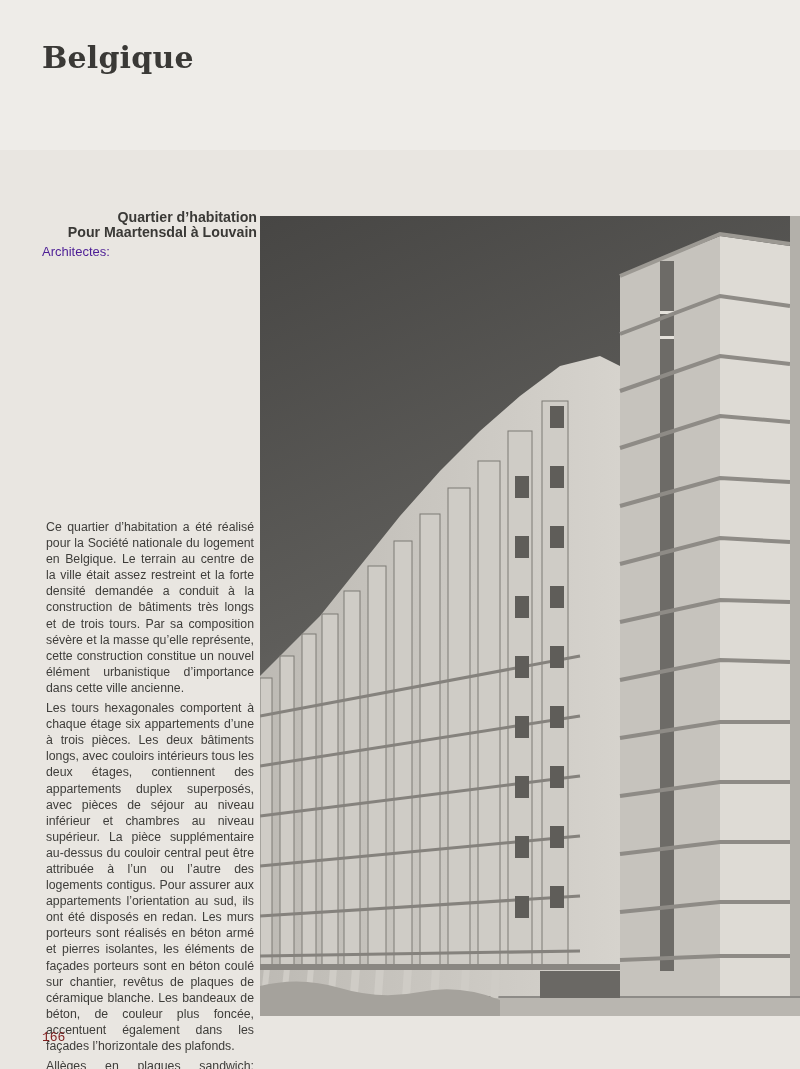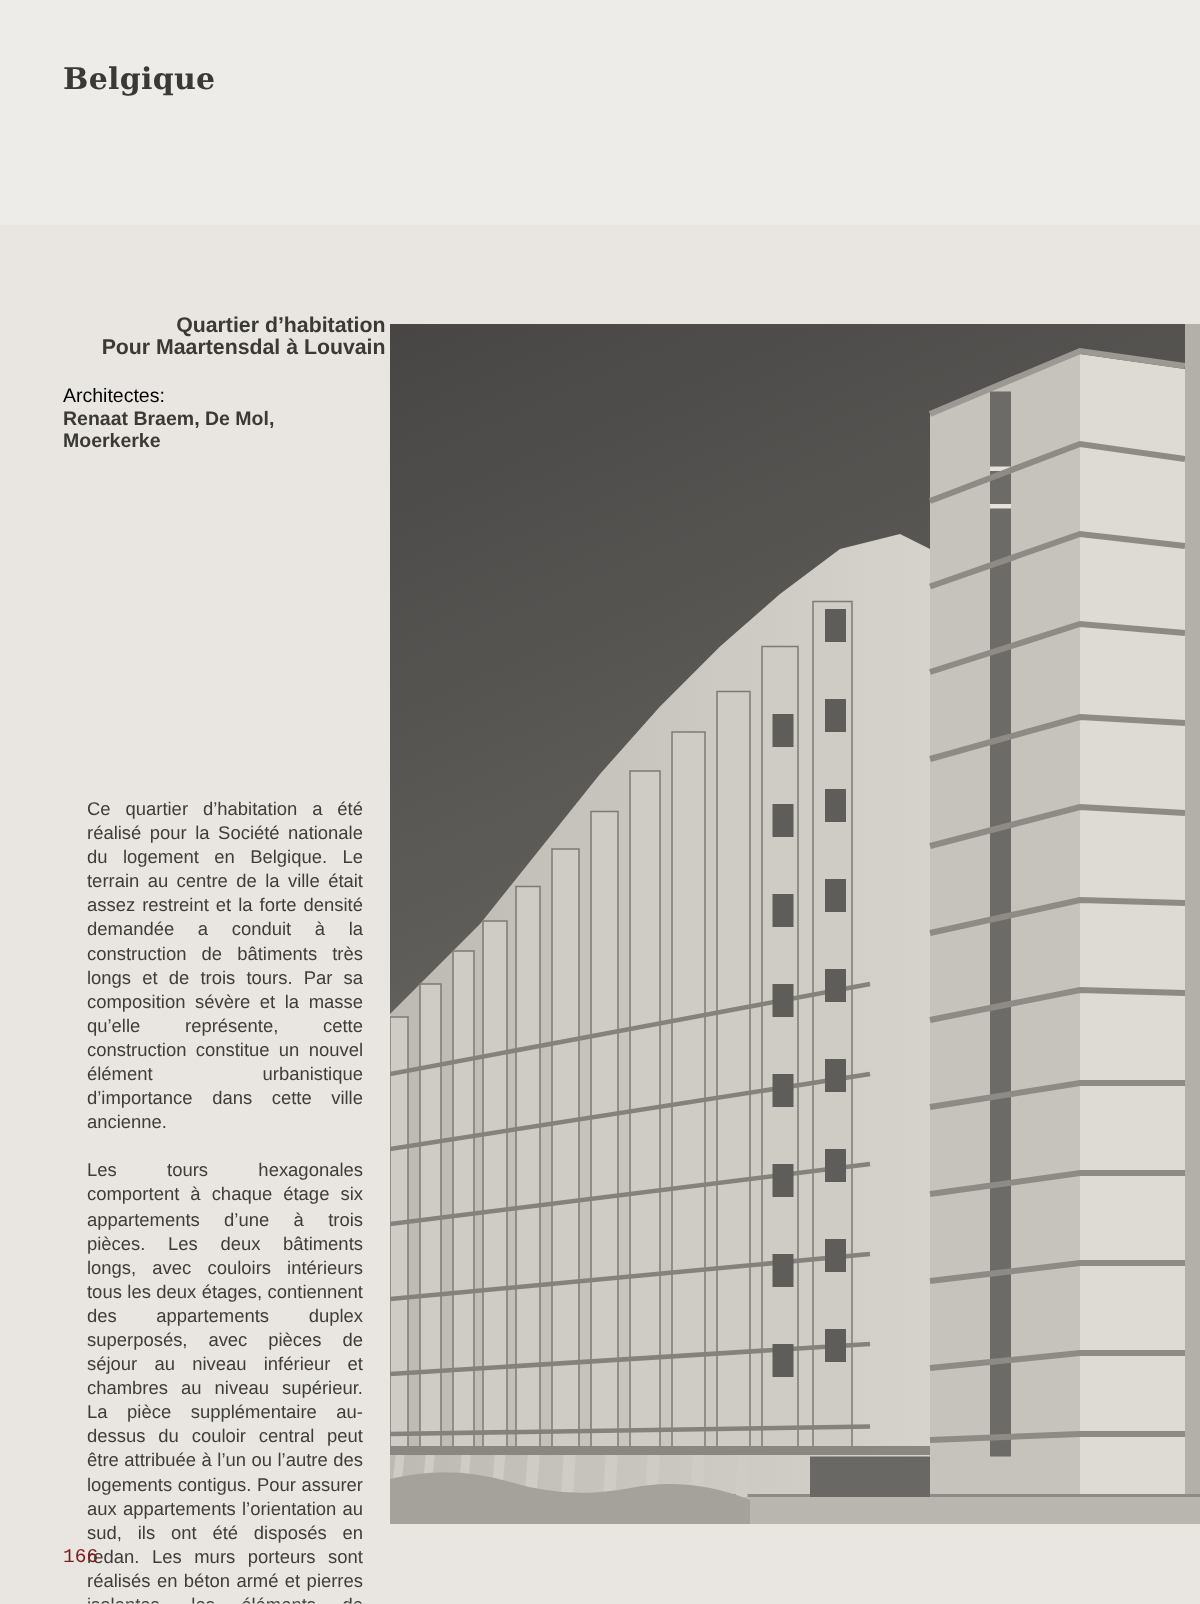--- a/index.html
+++ b/index.html
@@ -19,59 +19,59 @@
       position: absolute;
       left: 0; top: 0;
       width: 800px; height: 150px;
       background: #eeece8;
     }
     .page-title {
       position: absolute;
       left: 42px; top: 40px;
       font-family: "DejaVu Serif", serif;
       font-weight: bold;
-      font-size: 20px;
+      font-size: 30px;
       color: #3a3936;
       letter-spacing: 0.2px;
     }
     .caption {
       position: absolute;
       left: 42px; top: 210px;
       width: 215px;
     }
     .caption .title {
       font-weight: bold;
       font-size: 14.2px;
       line-height: 15px;
       color: #3a3936;
       text-align: right;
     }
     .caption .arch-label {
-      margin-top: 16px;
+      margin-top: 4px;
       font-size: 13px;
       line-height: 15px;
-      color: #000000;
+      color: #4c1d95;
     }
     .caption .arch-names {
       font-weight: bold;
       font-size: 13px;
       line-height: 15px;
       color: #3a3936;
     }
     .body-text {
       position: absolute;
       left: 42px; top: 515px;
       width: 216px;
       font-size: 12.3px;
       line-height: 16.1px;
       color: #3e3d3a;
       text-align: justify;
     }
     .body-text p {
-      margin: 16px;
+      margin: 4px;
     }
     .page-number {
       position: absolute;
       left: 42px; top: 1030px;
       font-family: Liberation Mono, monospace;
       font-size: 13px;
       color: #7f1d1d;
     }
     .photo {
       position: absolute;
@@ -90,24 +90,20 @@
 <div class="top-band"></div>
 
 <div class="page-title">Belgique</div>
 
 <div class="caption">
   <div class="title">
     <div>Quartier d’habitation</div>
     <div>Pour Maartensdal à Louvain</div>
   </div>
   <div class="arch-label">Architectes:</div>
-  <div class="arch-names">
-    <div>Renaat Braem, De Mol,</div>
-    <div>Moerkerke</div>
-  </div>
 </div>
 
 <div class="body-text">
   <p>Ce quartier d’habitation a été réalisé pour la Société nationale du logement en Belgique. Le terrain au centre de la ville était assez restreint et la forte densité demandée a conduit à la construction de bâtiments très longs et de trois tours. Par sa composition sévère et la masse qu’elle représente, cette construction constitue un nouvel élément urbanistique d’importance dans cette ville ancienne.</p>
   <p>Les tours hexagonales comportent à chaque étage six appartements d’une à trois pièces. Les deux bâtiments longs, avec couloirs intérieurs tous les deux étages, contiennent des appartements duplex superposés, avec pièces de séjour au niveau inférieur et chambres au niveau supérieur. La pièce supplémentaire au-dessus du couloir central peut être attribuée à l’un ou l’autre des logements contigus. Pour assurer aux appartements l’orientation au sud, ils ont été disposés en redan. Les murs porteurs sont réalisés en béton armé et pierres isolantes, les éléments de façades porteurs sont en béton coulé sur chantier, revêtus de plaques de céramique blanche. Les bandeaux de béton, de couleur plus foncée, accentuent également dans les façades l’horizontale des plafonds.</p>
   <p>Allèges en plaques sandwich; plaques en amiante-ciment émaillé à l’extérieur, isolation liège, plaques en amiante-ciment à l’intérieur.</p>
 </div>
 
 <div class="page-number">166</div>
 

